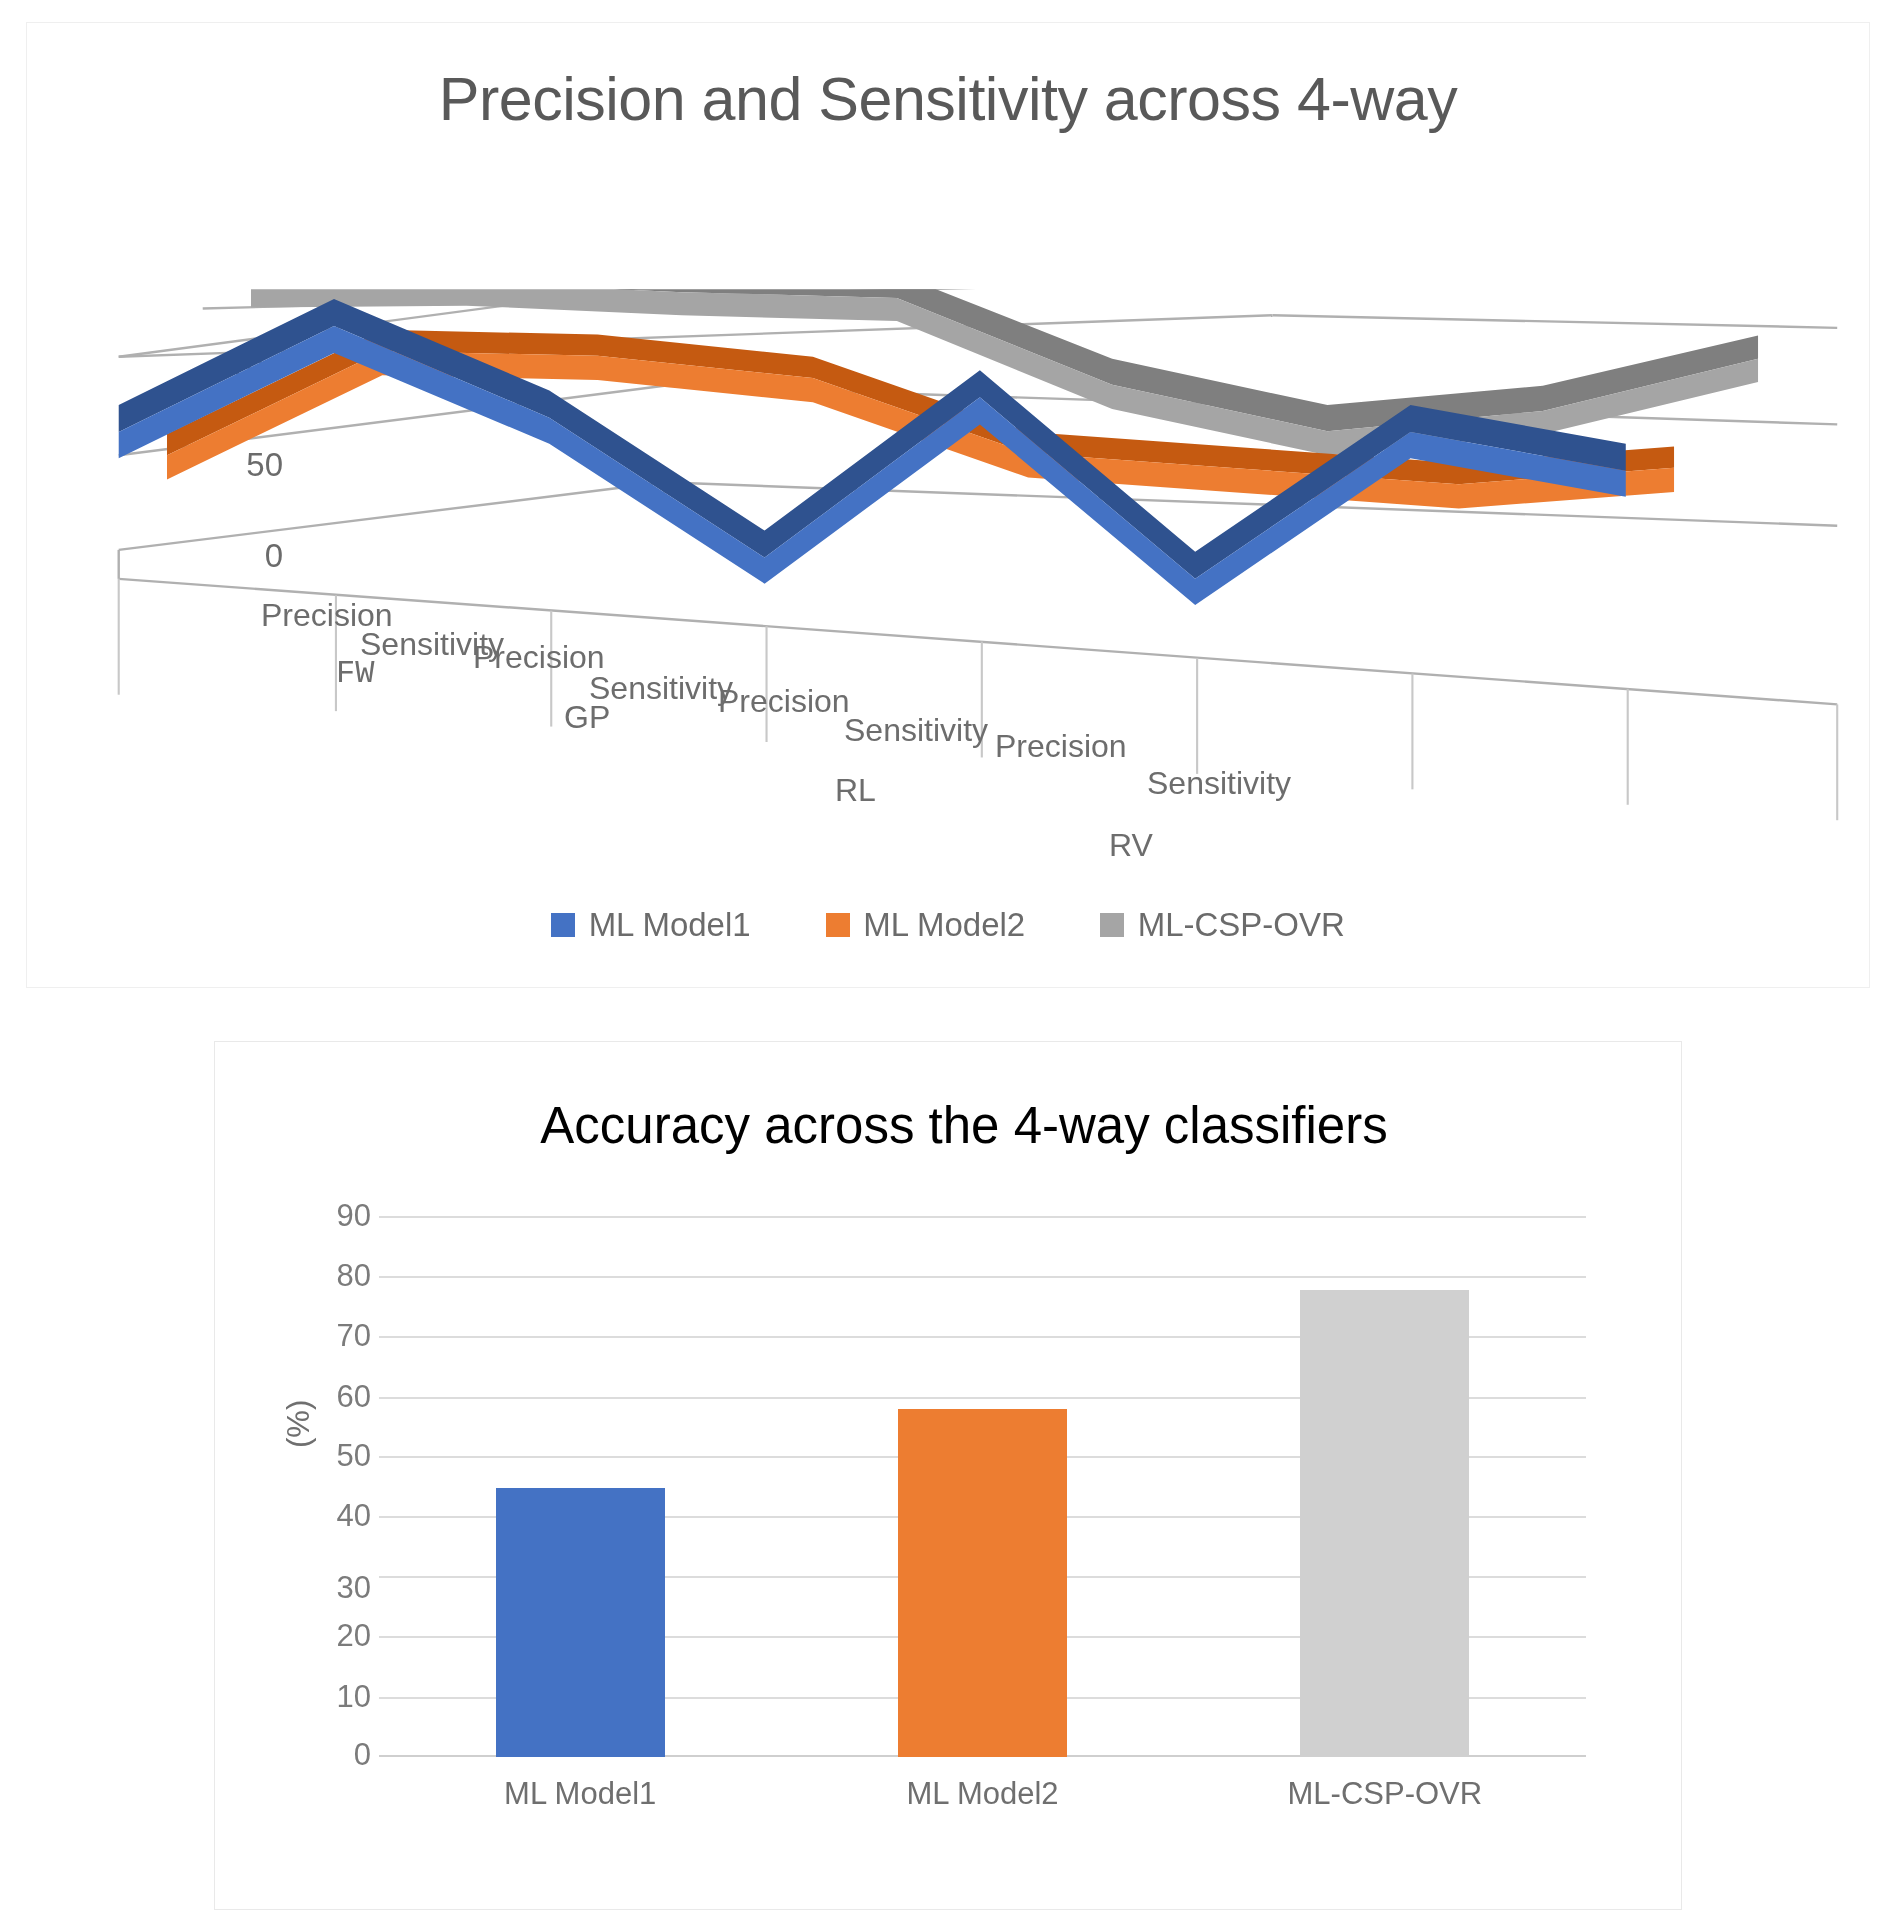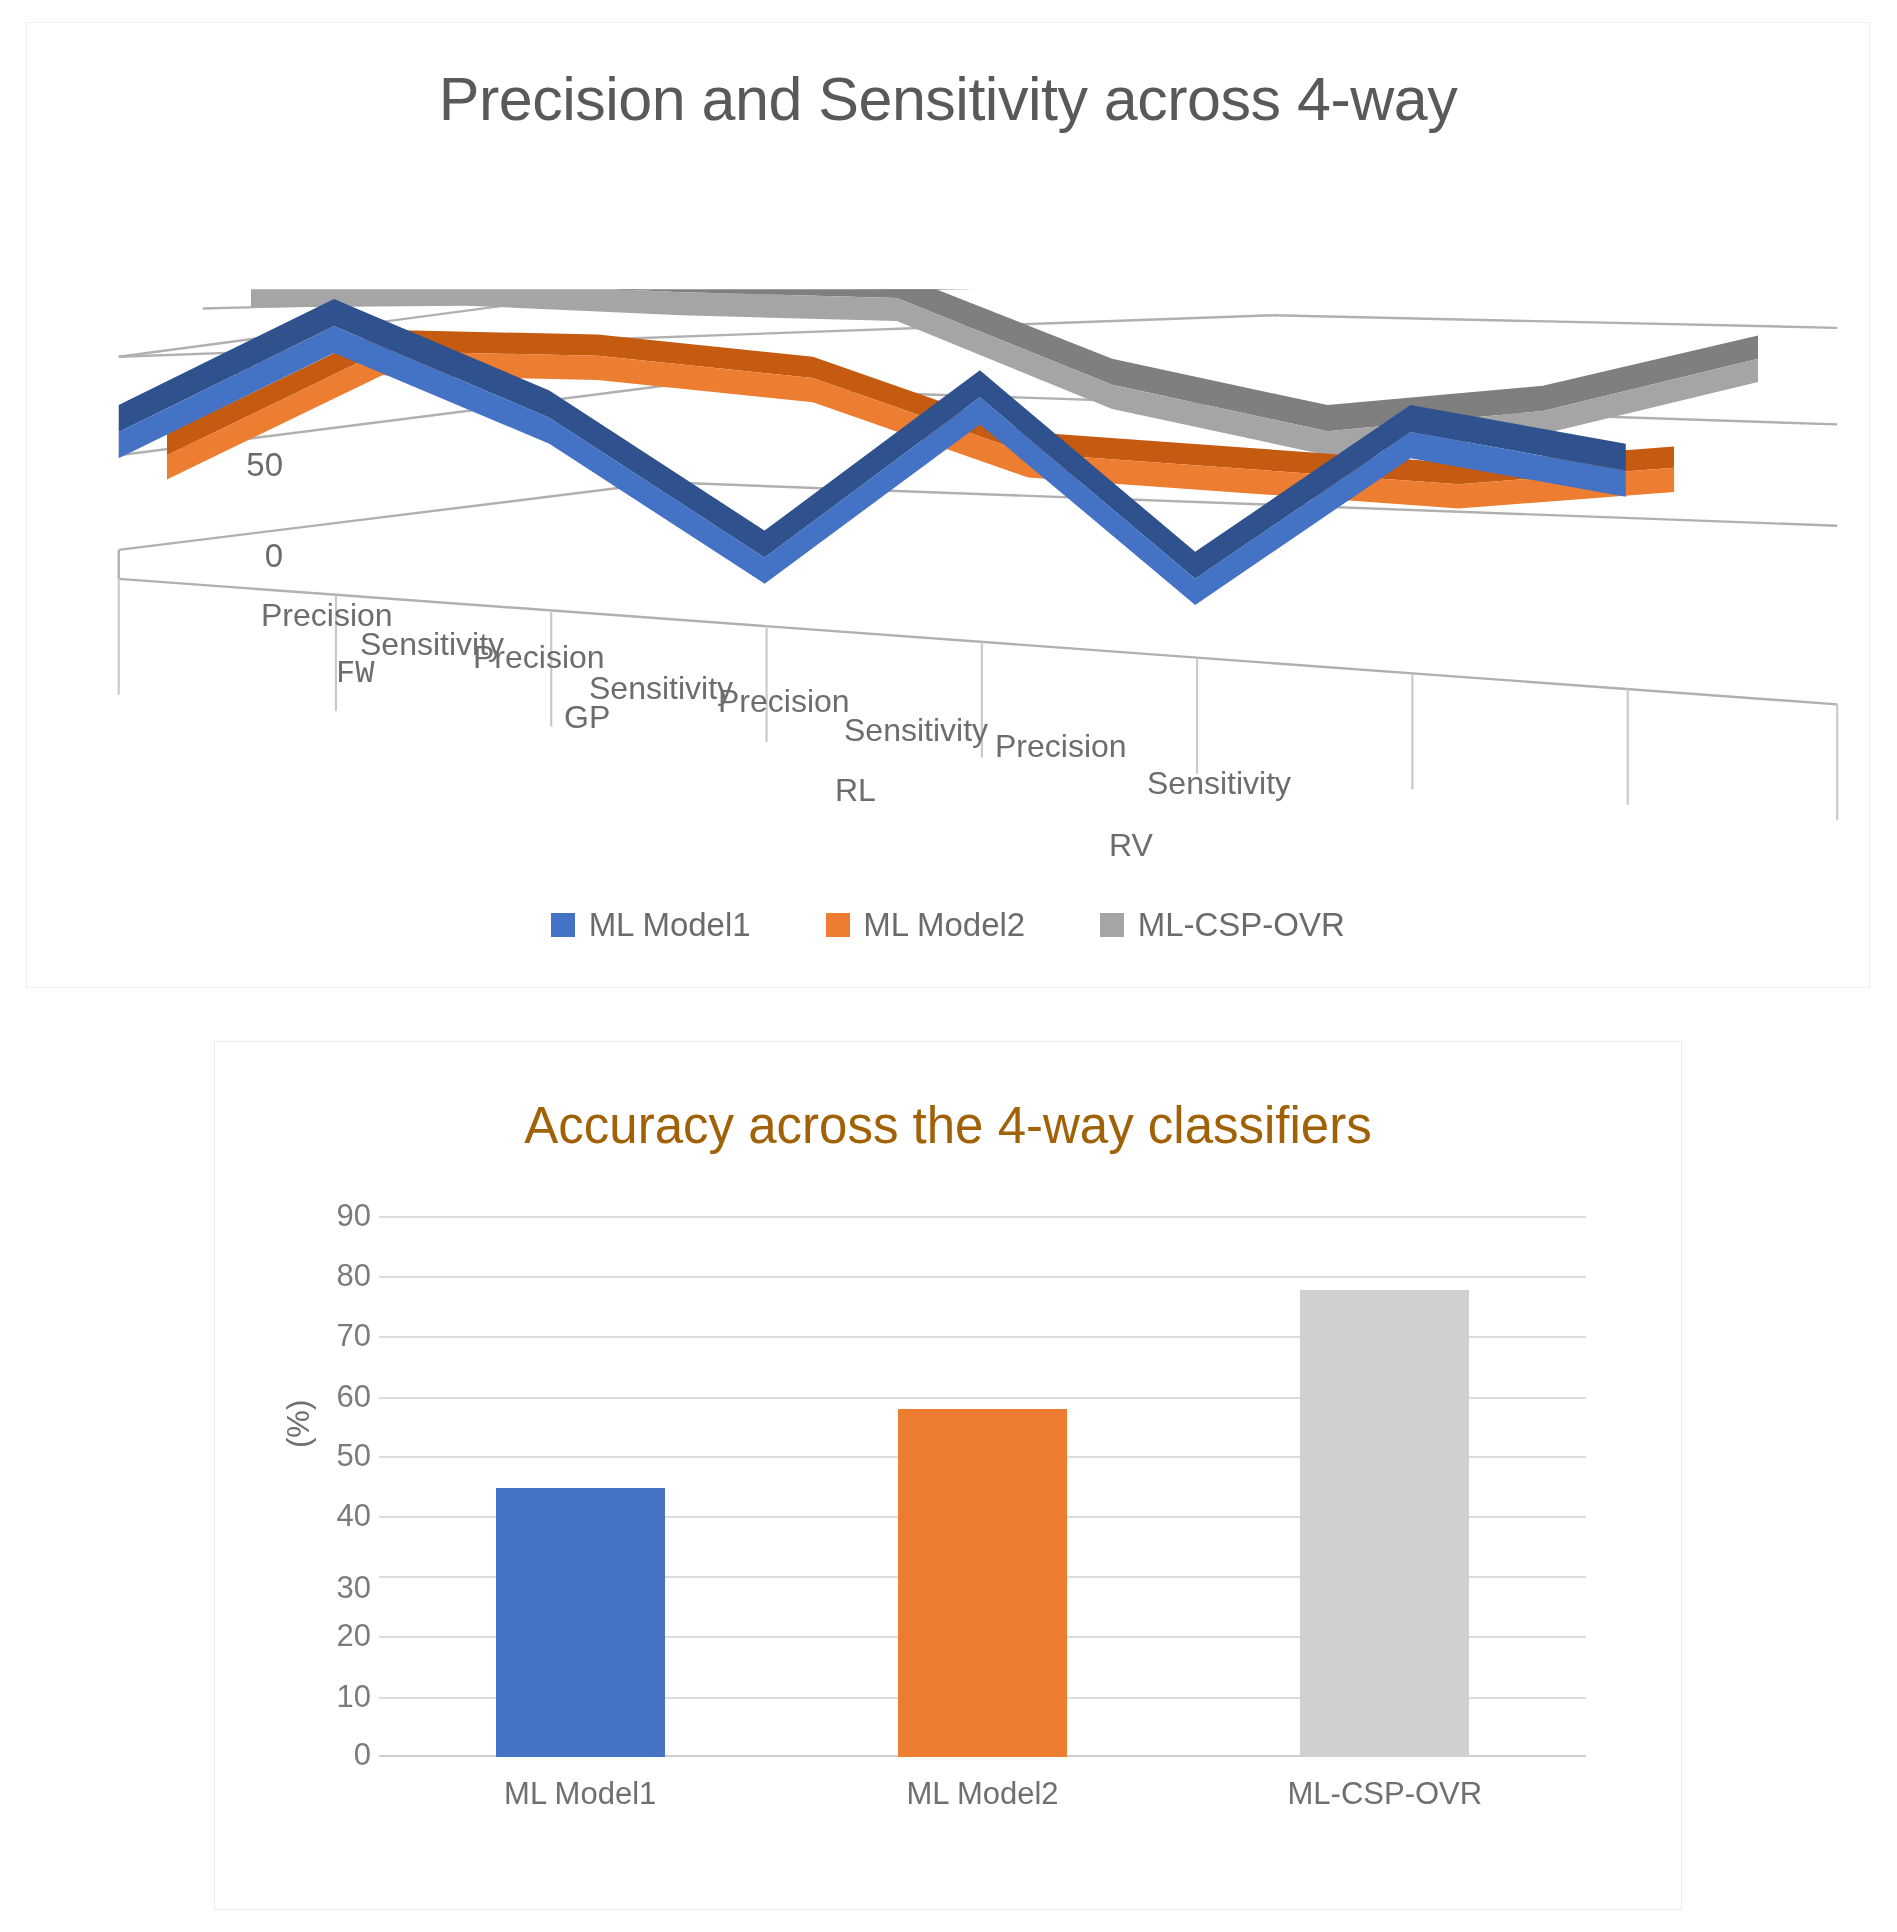--- a/index.html
+++ b/index.html
@@ -19,21 +19,21 @@
   .xlab{position:absolute;font-size:32px;color:#6d6d6d;white-space:nowrap;}
   .grouplab{position:absolute;font-size:32px;color:#6d6d6d;white-space:nowrap;}
 
   .legend-top{position:absolute;left:0;top:883px;width:100%;display:flex;justify-content:center;align-items:center;gap:75px;}
   .lg-item{display:flex;align-items:center;gap:13.5px;}
   .lg-swatch{width:24px;height:24px;display:block;}
   .lg-text{font-size:33px;color:#6b6b6b;white-space:nowrap;}
 
   
   .panel-bot{position:absolute;left:214px;top:1041px;width:1468px;height:869px;border:1.9px solid #e9e9e9;background:#fff;box-sizing:border-box;}
-  .title-bot{position:absolute;left:0;top:54px;width:100%;text-align:center;font-size:51px;color:#a16207;font-weight:400;}
+  .title-bot{position:absolute;left:16px;top:54px;width:100%;text-align:center;font-size:51px;color:#000000;font-weight:400;}
 
   .plot{position:absolute;left:164px;top:174px;width:1207px;height:541px;}
   .gridline{position:absolute;left:0;width:100%;height:1.9px;background:#dcdcdc;}
   .ytick{position:absolute;right:1215px;font-size:31px;color:#7b7b7b;text-align:right;white-space:nowrap;transform:translateY(-50%);}
   .bars{position:absolute;left:0;top:0;width:100%;height:100%;display:flex;align-items:flex-end;}
   .barcell{flex:1;display:flex;justify-content:center;align-items:flex-end;height:100%;}
   .bar{width:169px;}
   .catlabels{position:absolute;left:164px;top:734px;width:1207px;display:flex;}
   .catcell{flex:1;text-align:center;font-size:31px;color:#6f6f6f;}
   .ylabel-rot{position:absolute;left:66px;top:406px;font-size:31px;color:#6f6f6f;transform:rotate(-90deg);transform-origin:left top;white-space:nowrap;}

